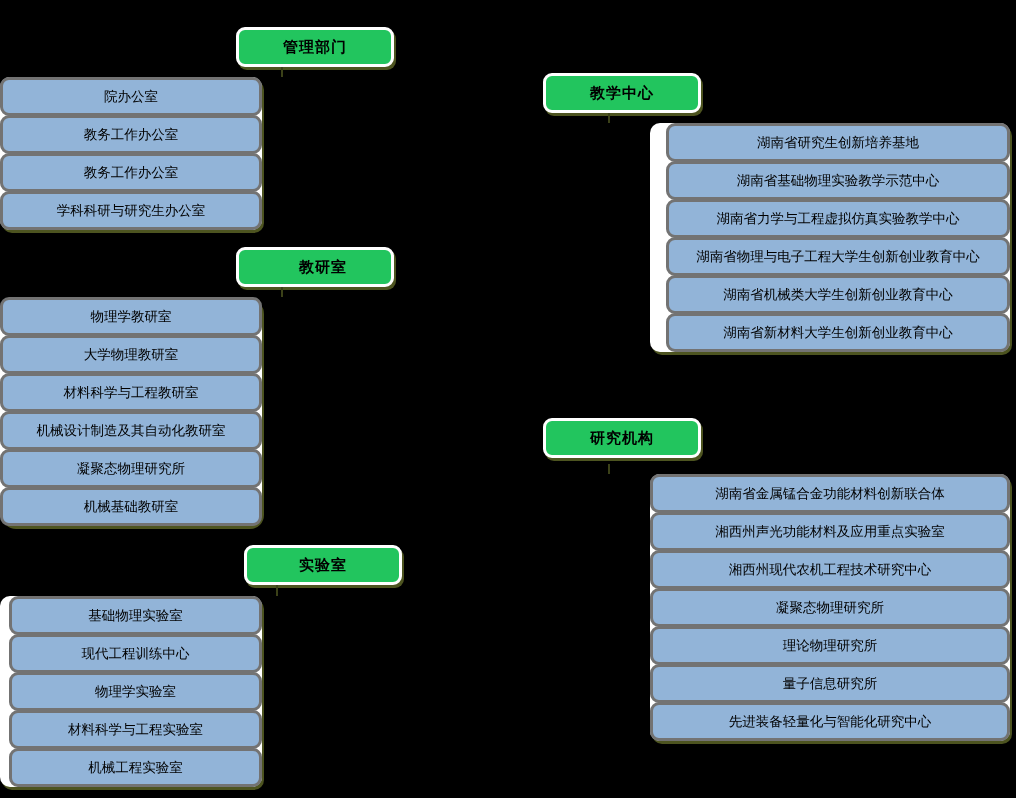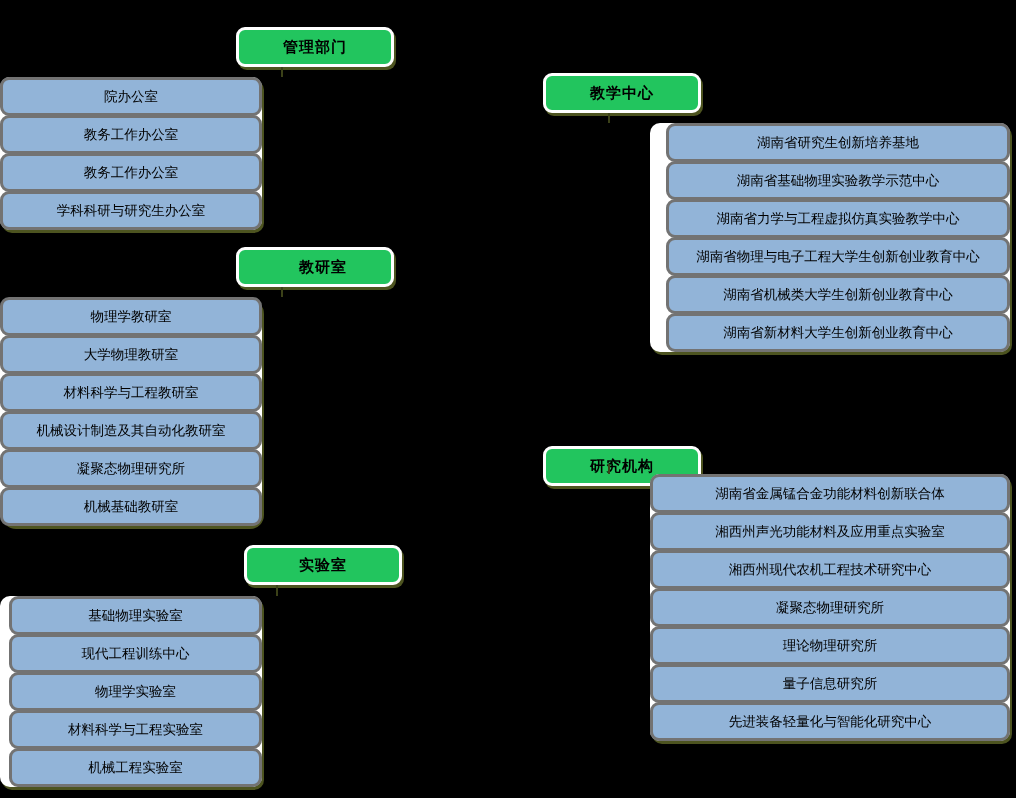--- a/index.html
+++ b/index.html
@@ -131,21 +131,21 @@
       <div class="node-row">湖南省研究生创新培养基地</div>
       <div class="node-row">湖南省基础物理实验教学示范中心</div>
       <div class="node-row">湖南省力学与工程虚拟仿真实验教学中心</div>
       <div class="node-row">湖南省物理与电子工程大学生创新创业教育中心</div>
       <div class="node-row">湖南省机械类大学生创新创业教育中心</div>
       <div class="node-row">湖南省新材料大学生创新创业教育中心</div>
     </div>
   </div>
 
   <div class="group col-right">
-    <div class="node-header" style="left:543px; top:446px; width:158px; height:40px;">研究机构</div>
+    <div class="node-header" style="left:543px; top:418px; width:158px; height:40px;">研究机构</div>
     <div class="connector" style="left:608px; top:464px; width:2px; height:10px;"></div>
     <div class="node-stack" style="left:650px; top:474px; width:360px;">
       <div class="node-row">湖南省金属锰合金功能材料创新联合体</div>
       <div class="node-row">湘西州声光功能材料及应用重点实验室</div>
       <div class="node-row">湘西州现代农机工程技术研究中心</div>
       <div class="node-row">凝聚态物理研究所</div>
       <div class="node-row">理论物理研究所</div>
       <div class="node-row">量子信息研究所</div>
       <div class="node-row">先进装备轻量化与智能化研究中心</div>
     </div>

